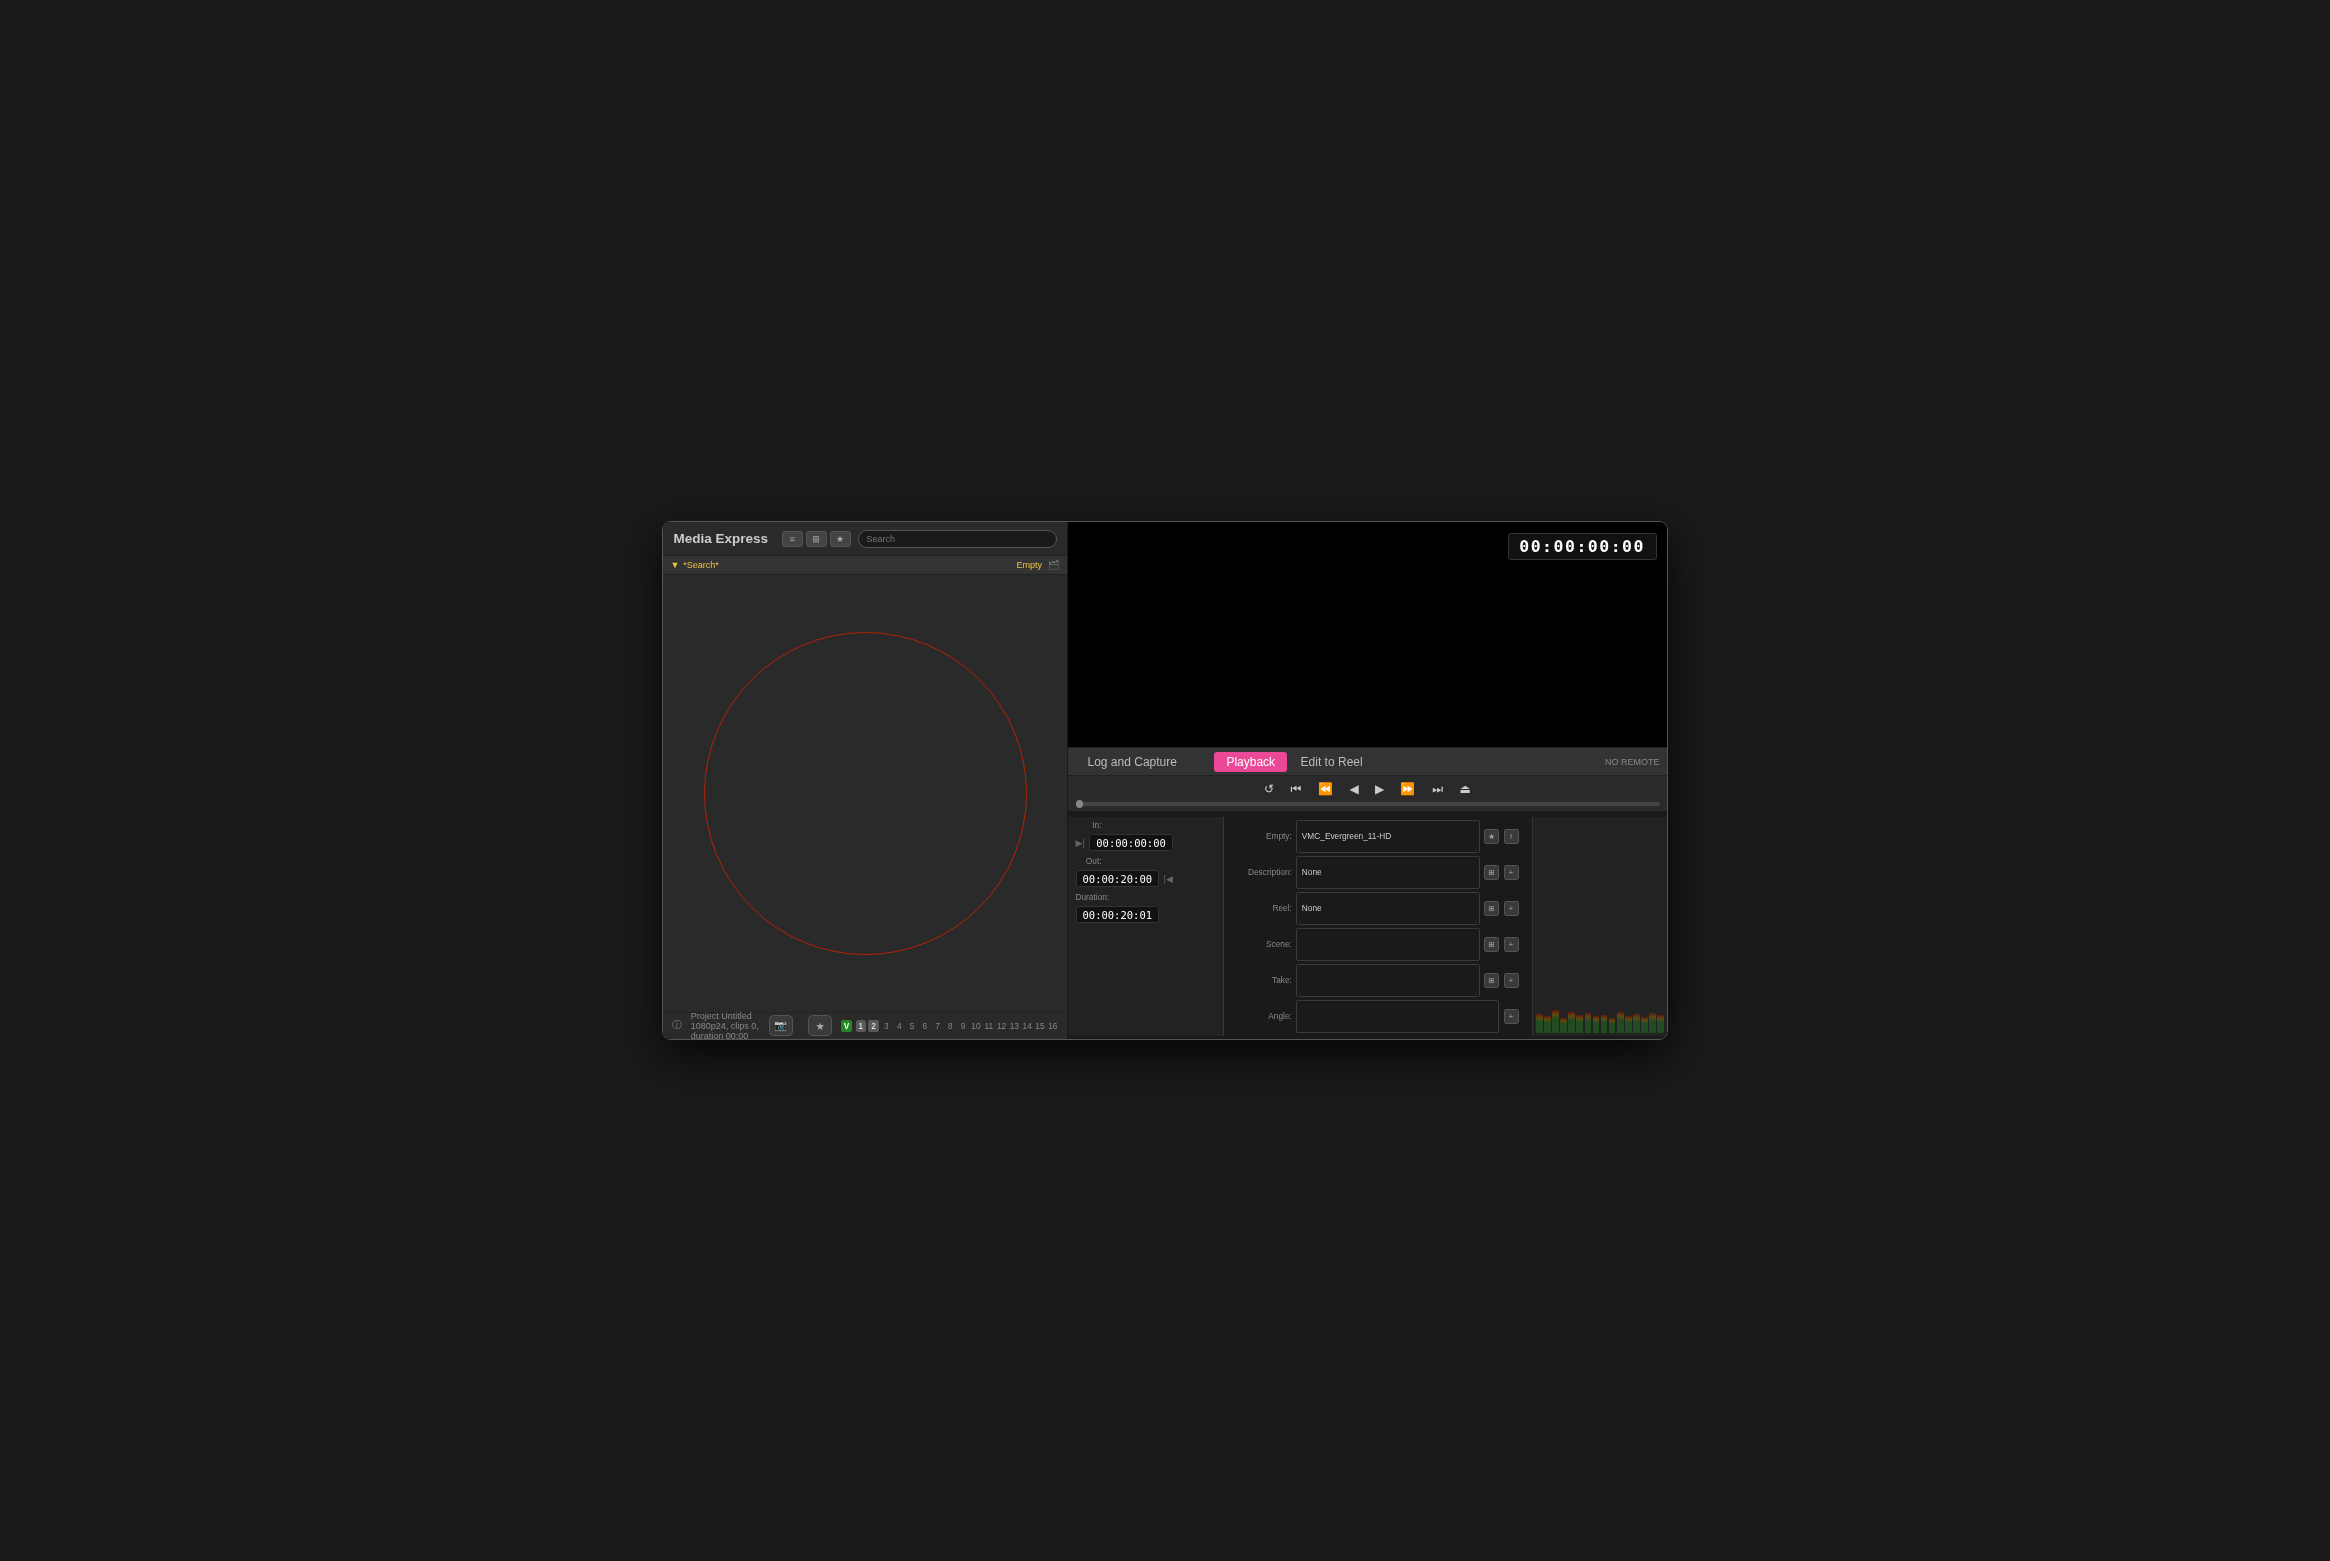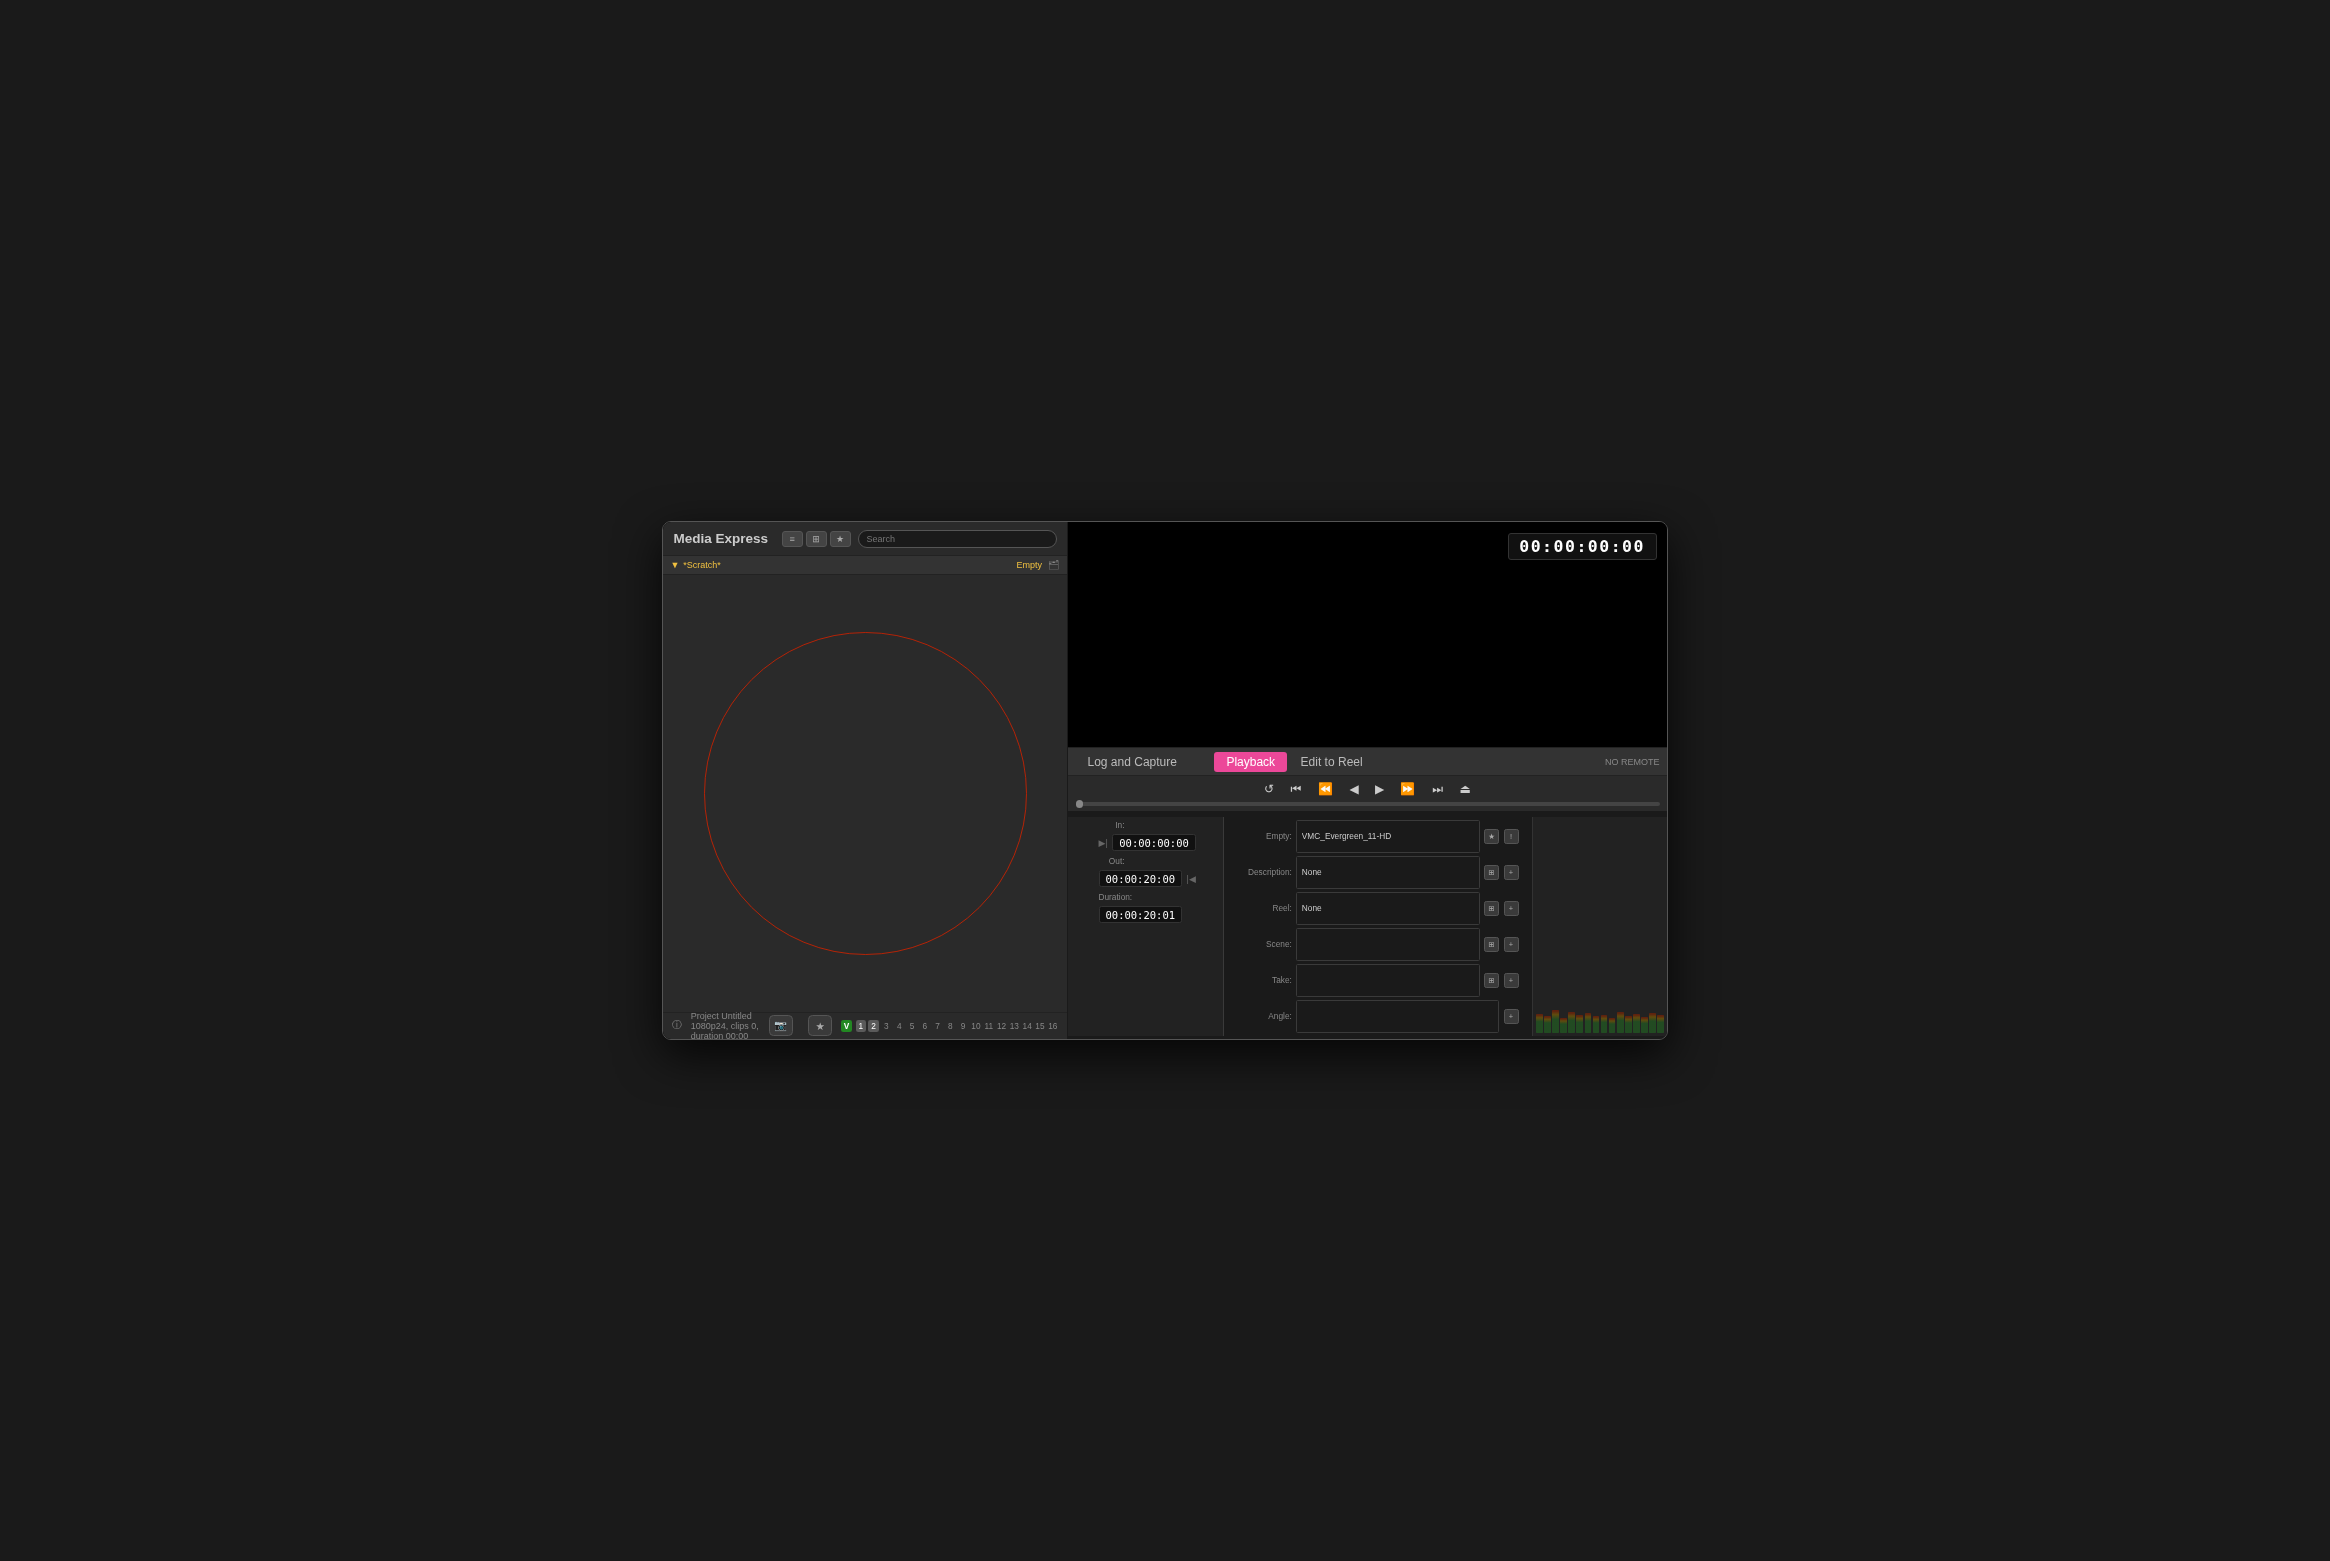--- a/index.html
+++ b/index.html
@@ -363,21 +363,20 @@
       padding: 3px 7.5px;
       display: flex;
       flex-direction: column;
       gap: 4.5px;
     }
 
     .tc-row {
       display: flex;
       align-items: center;
       gap: 4.5px;
-      margin-left: 23px;
     }
 
     .tc-label {
       color: #888;
       font-size: 8.3px;
       text-align: right;
       min-width: 26px;
     }
 
     .tc-value-box {
@@ -491,21 +490,21 @@
           <button class="icon-btn">
             <span>★</span>
           </button>
         </div>
         <input class="search-box" type="text" placeholder="Search" style="">
       </div>
 
       <div class="scratch-bar">
         <div class="scratch-label">
           <span>▼</span>
-          <span>*Scratch*</span>
+          <span>*Search*</span>
         </div>
         <div style="display:flex;align-items:flex-start;gap:3px;">
           <span class="empty-label">Empty</span>
           <span class="save-icon">🗂</span>
         </div>
       </div>
 
       <div class="media-content">
         <div class="circle-overlay"></div>
       </div>

